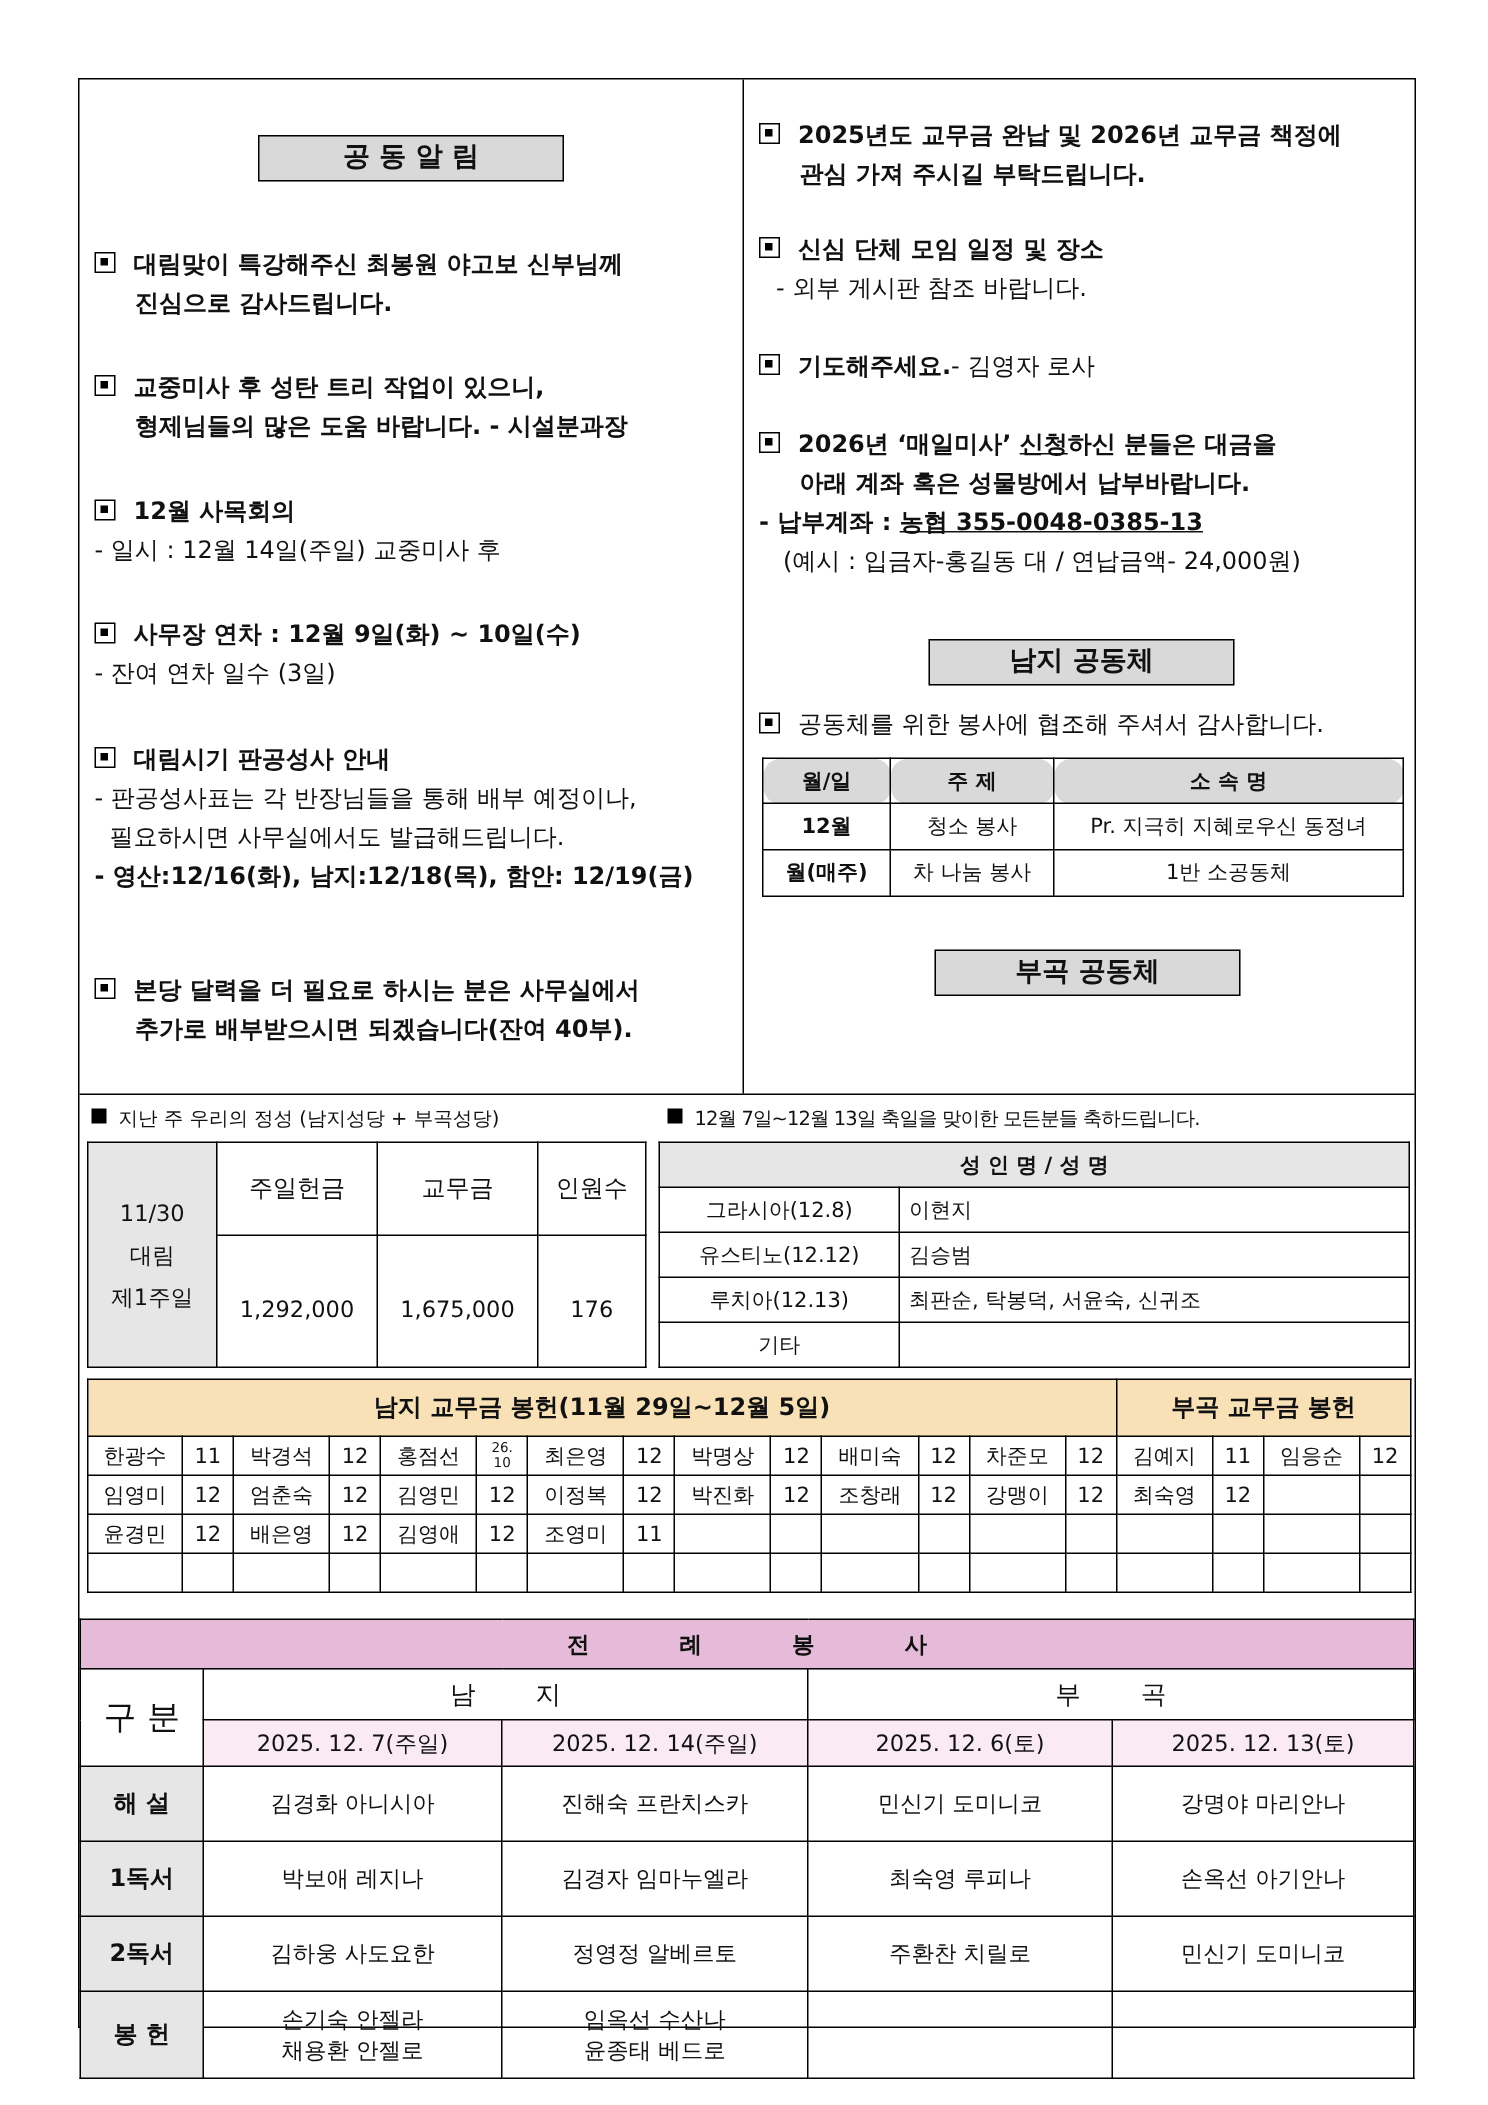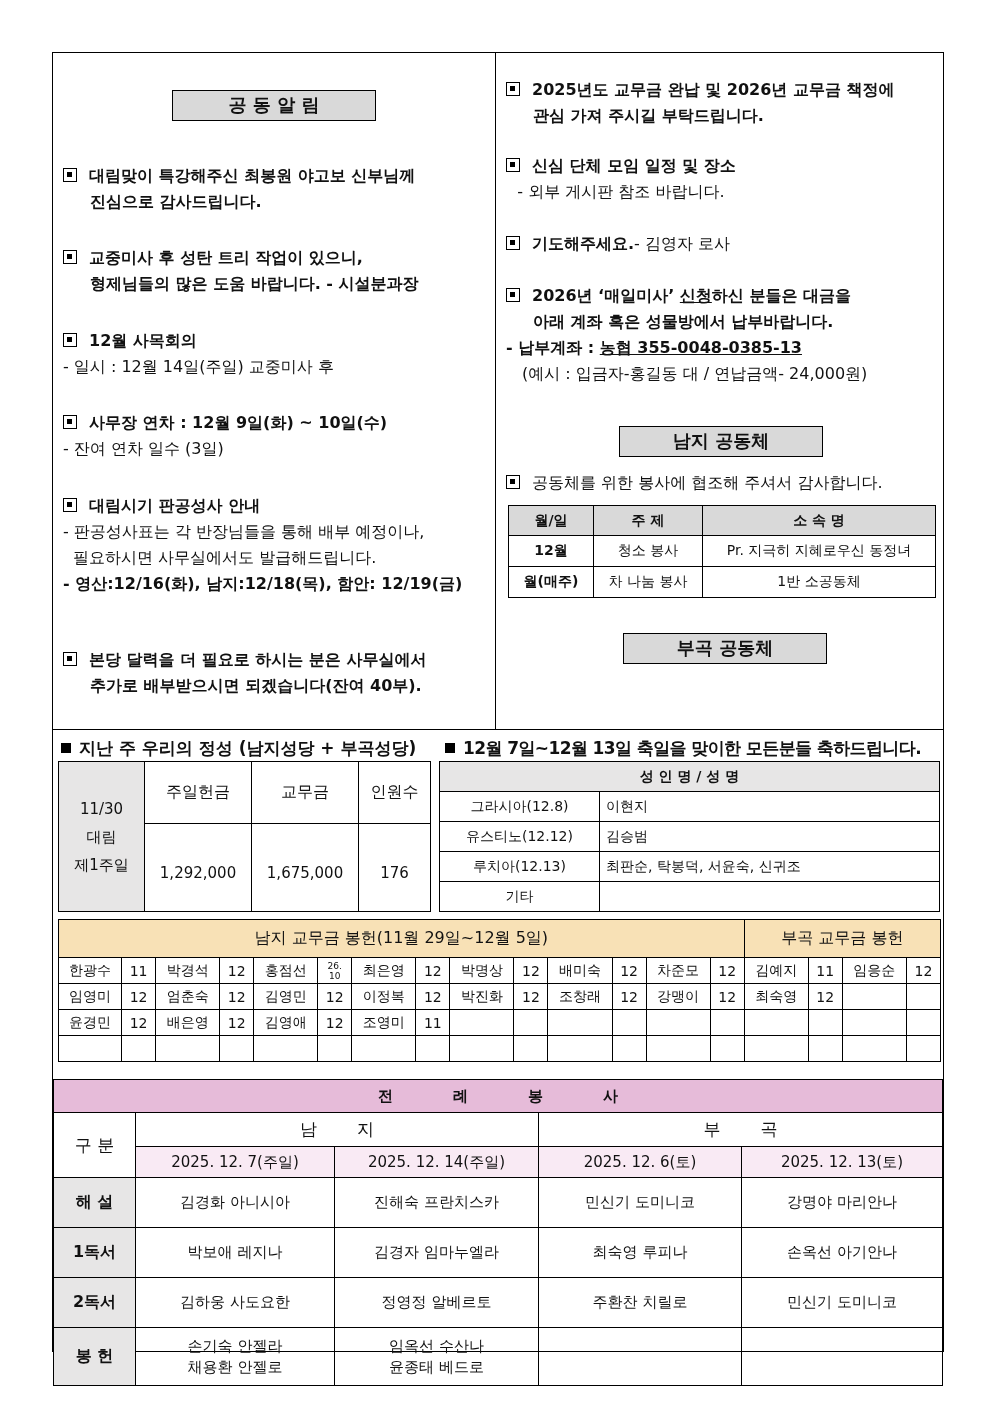--- a/index.html
+++ b/index.html
@@ -21,52 +21,52 @@
   .notice .bullet { display: inline-block; width: 14px; height: 14px; border: 1.5px solid #000; position: relative; margin-right: 12px; vertical-align: -1px; }
   .notice .bullet::after { content: ""; position: absolute; left: 3px; top: 3px; width: 5px; height: 5px; background: #000; }
   .notice .indent { padding-left: 27px; }
   .notice .sub { font-weight: normal; }
   .notice .u { text-decoration: underline; }
 
   table { border-collapse: collapse; }
   td, th { border: 1.5px solid #000; font-weight: normal; }
 
   .svc-table { position: absolute; left: 12px; top: 452px; width: 428px; font-size: 14px; text-align: center; }
-  .svc-table th { background: #d9d9d9; font-weight: bold; height: 30px; }
+  .svc-table th { background: #d9d9d9; font-weight: bold; height: 30px; border-radius: 11px; }
   .svc-table td { height: 31px; }
   .svc-table td.bold { font-weight: bold; }
 
   
-  .sec-head { position: absolute; font-size: 17px; font-weight: bold; white-space: nowrap; }
+  .sec-head { position: absolute; font-size: 13px; font-weight: normal; white-space: nowrap; }
   .sec-head .sq { display: inline-block; width: 10px; height: 10px; background: #000; margin-right: 8px; vertical-align: 1px; }
   .offer-table { position: absolute; left: 5px; top: 708px; width: 373px; text-align: center; font-size: 15px; }
   .offer-table td.label { background: #e7e6e6; font-size: 15px; line-height: 28px; width: 86px; }
   .offer-table td.hd { font-size: 16px; height: 62px; }
   .offer-table td.val { height: 88px; padding-top: 10px; }
 
   .feast-table { position: absolute; left: 386px; top: 708px; width: 501px; font-size: 14px; }
   .feast-table th { background: #e7e6e6; font-weight: bold; height: 30px; text-align: center; }
   .feast-table td { height: 30px; }
   .feast-table td.saint { text-align: center; width: 160px; }
   .feast-table td.names { padding-left: 6px; }
 
   .dues-table { position: absolute; left: 5px; top: 866px; width: 883px; font-size: 14px; text-align: center; }
-  .dues-table th { background: #f8e1b6; font-weight: normal; font-size: 16px; height: 38px; }
+  .dues-table th { background: #f8e1b6; font-weight: bold; font-size: 16px; height: 38px; }
   .dues-table td { height: 26px; }
   .dues-table td.small { font-size: 9px; line-height: 10px; }
 
   
   .lit-table { position: absolute; left: 0; top: 1026px; width: 890px; font-size: 15px; text-align: center; }
   .lit-table th.main { background: #e6bbd9; font-weight: bold; height: 33px; letter-spacing: 60px; padding-left: 60px; }
   .lit-table td.grp { height: 34px; font-size: 17px; letter-spacing: 40px; padding-left: 40px; }
   .lit-table td.date { background: #f9eaf4; height: 31px; }
   .lit-table td.rowlabel { background: #e7e6e6; font-weight: bold; font-size: 16px; width: 82px; }
   .lit-table td.cell { height: 50px; }
   .lit-table td.tall { height: 58px; line-height: 21px; }
-  .lit-table td.gubun { font-size: 17px; margin-top: 28px; }
+  .lit-table td.gubun { font-size: 22px; margin-top: 28px; }
 </style>
 </head>
 <body>
 
 <div class="frame">
 
   <div class="col col-left">
     <div class="title-box" style="left:119px; top:37px; width:204px;">공 동 알 림</div>
 
     <div class="notice" style="left:10px; top:110px;">

